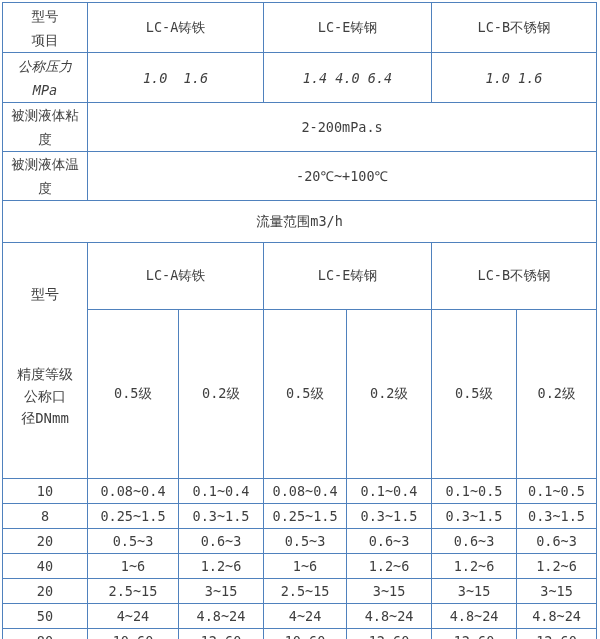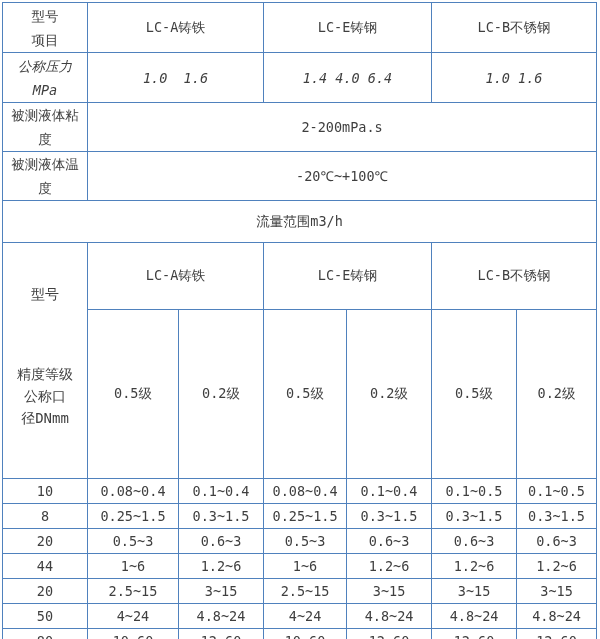--- a/index.html
+++ b/index.html
@@ -153,21 +153,21 @@
     <tr class="r-data">
       <td class="lab">20</td>
       <td>0.5~3</td>
       <td>0.6~3</td>
       <td>0.5~3</td>
       <td>0.6~3</td>
       <td>0.6~3</td>
       <td>0.6~3</td>
     </tr>
     <tr class="r-data">
-      <td class="lab">44</td>
+      <td class="lab">40</td>
       <td>1~6</td>
       <td>1.2~6</td>
       <td>1~6</td>
       <td>1.2~6</td>
       <td>1.2~6</td>
       <td>1.2~6</td>
     </tr>
     <tr class="r-data">
       <td class="lab">20</td>
       <td>2.5~15</td>

